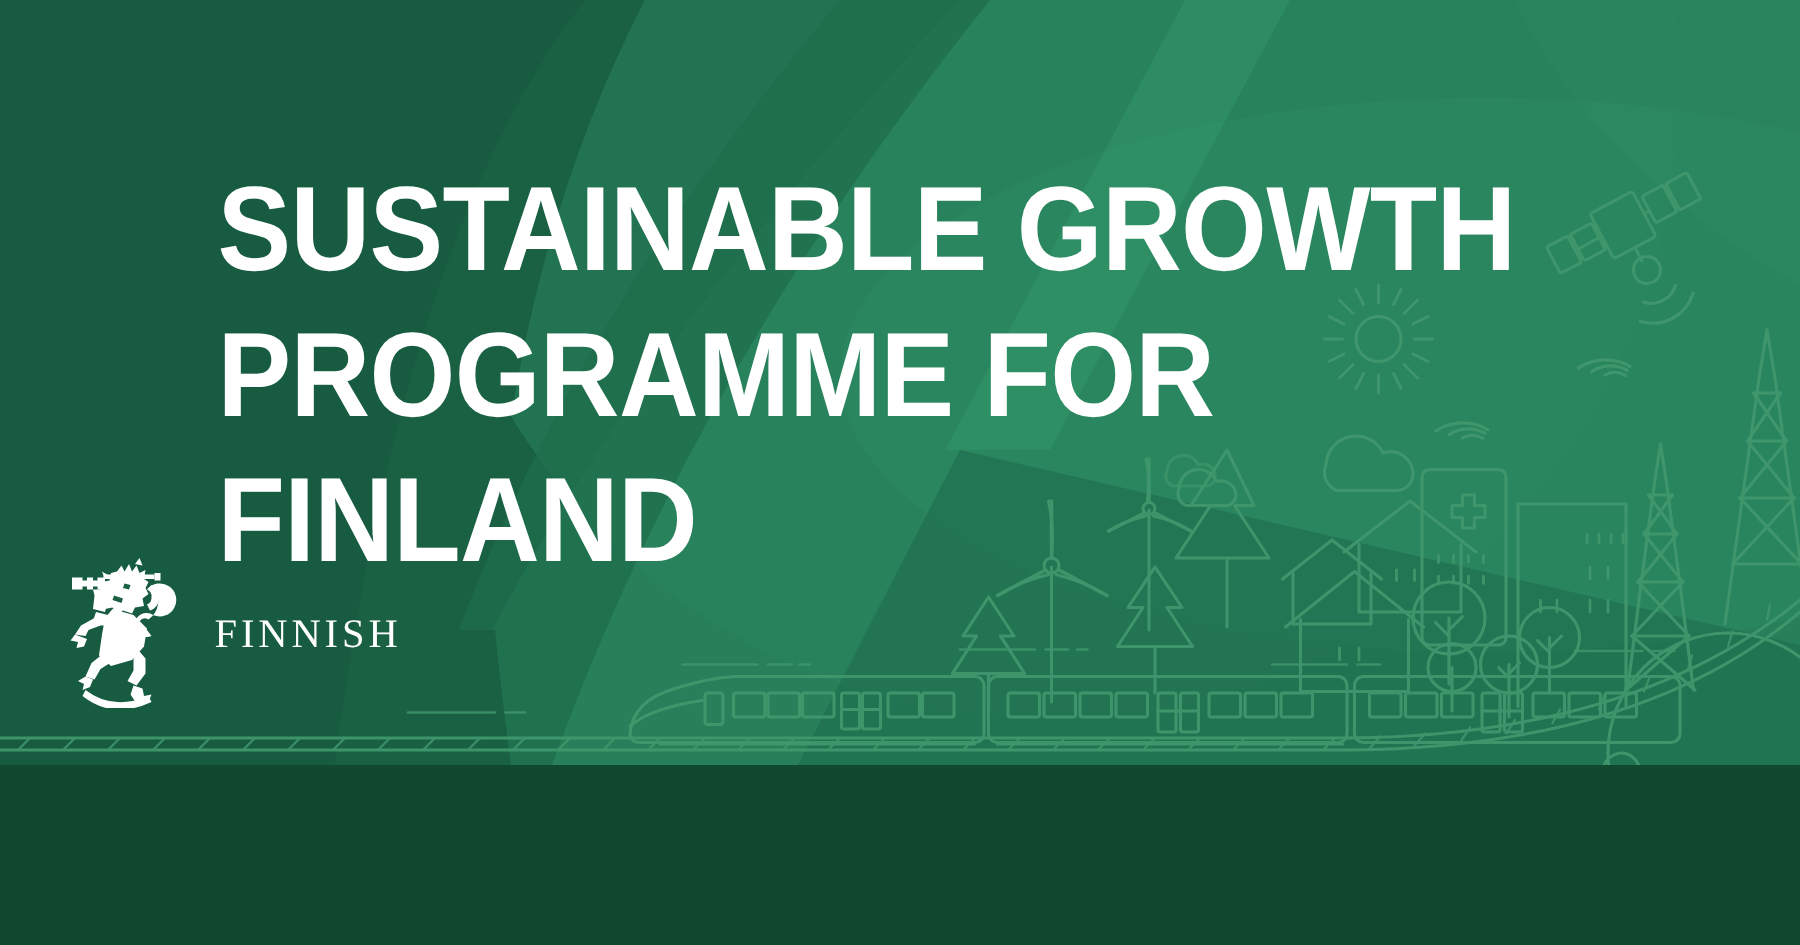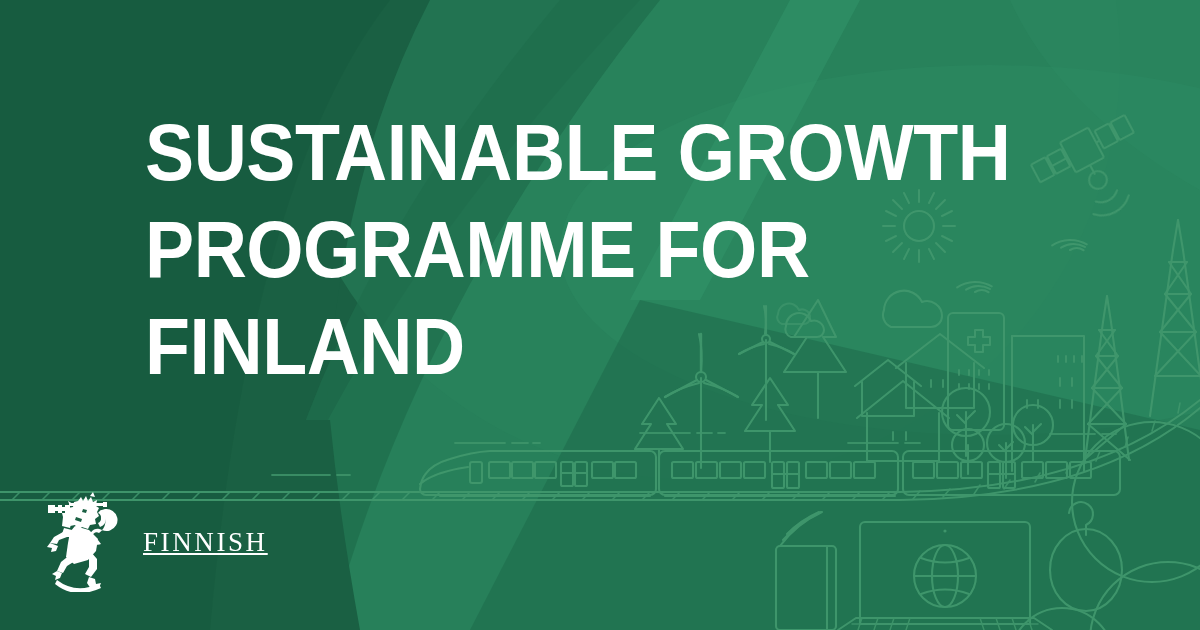--- a/index.html
+++ b/index.html
@@ -6,21 +6,21 @@
   * { margin:0; padding:0; box-sizing:border-box; }
   html,body{ background:#10492f; }
   body{
     font-family:"Liberation Sans", sans-serif;
     -webkit-font-smoothing:antialiased;
   }
 
   .banner{
     position:relative;
     width:1200px;
-    height:630px;
+    height:510px;
     overflow:hidden;
     background:#1a6043;
   }
 
   
   .bg-layer{ position:absolute; inset:0; overflow:hidden; }
   .bg-svg{ position:absolute; inset:0; width:1200px; height:630px; display:block; }
 
   
   .art-svg{
@@ -65,21 +65,20 @@
     flex-direction:column;
     justify-content:center;
     color:#ffffff;
     font-family:"Liberation Serif","DejaVu Serif",serif;
     font-weight:400;
     font-size:27px;
     line-height:34px;
     letter-spacing:2.6px;
     text-transform:uppercase;
     white-space:nowrap;
-    text-decoration:underline;
   }
 </style>
 </head>
 <body>
 
 <div class="banner">
 
   <div class="bg-layer">
     <svg class="bg-svg" viewBox="0 0 1200 630" preserveAspectRatio="none">
       <defs>

